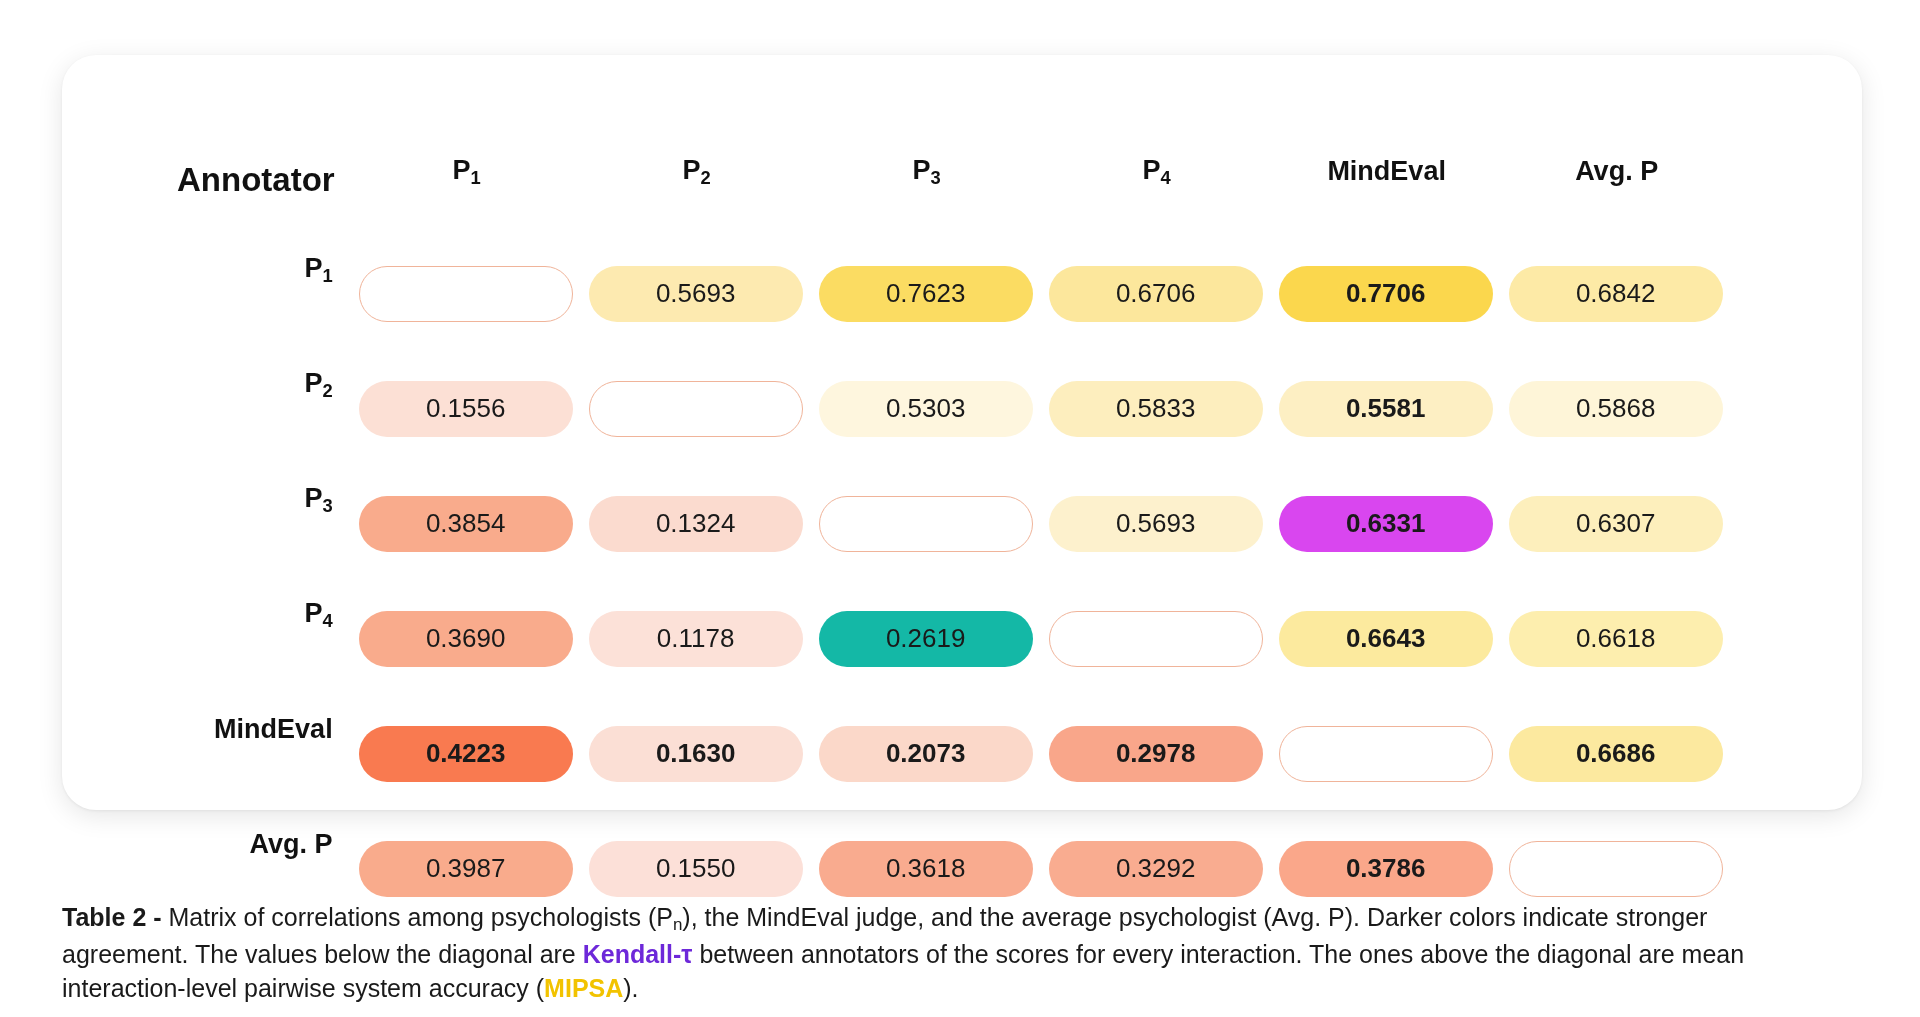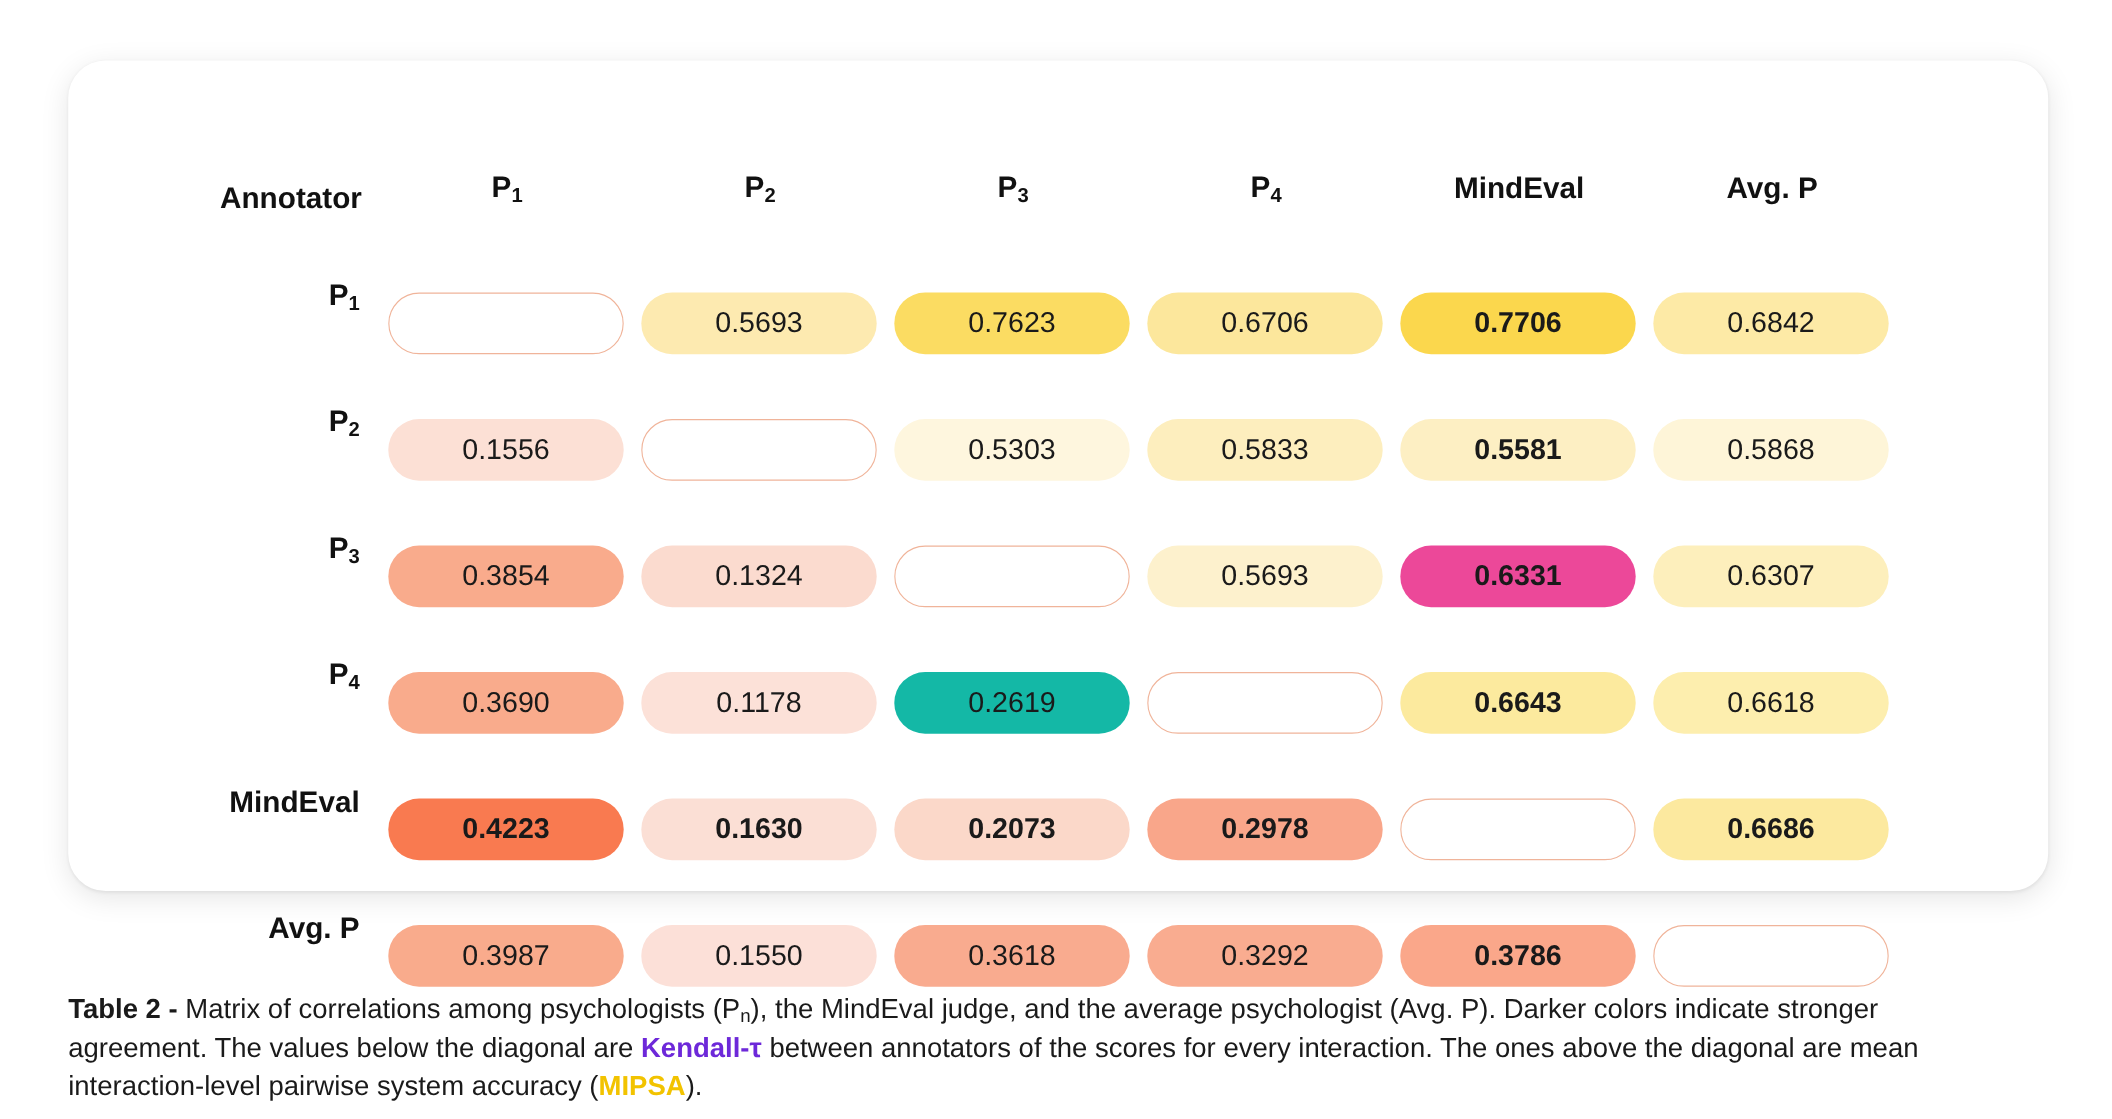--- a/index.html
+++ b/index.html
@@ -33,21 +33,21 @@
 
   table.matrix {
     position: absolute;
     left: 100px;
     top: 88px;
     border-collapse: separate;
     border-spacing: 14px 11px;
   }
 
   table.matrix th.corner {
-    font-size: 27px;
+    font-size: 33px;
     font-weight: bold;
     color: #111111;
     text-align: right;
     padding-right: 10px;
     white-space: nowrap;
   }
 
   table.matrix th.colhead {
     font-size: 27px;
     font-weight: bold;
@@ -183,21 +183,21 @@
           <td class="cell">
               <div class="pill" style="background:#fbdbcf">0.1324</div>
             </td>
           <td class="cell">
               <div class="pill empty"></div>
             </td>
           <td class="cell">
               <div class="pill" style="background:#fdf1cd">0.5693</div>
             </td>
           <td class="cell">
-              <div class="pill bold" style="background:#ec4899">0.6331</div>
+              <div class="pill bold" style="background:#d946ef">0.6331</div>
             </td>
           <td class="cell">
               <div class="pill" style="background:#fdefbc">0.6307</div>
             </td>
         </tr>
 
         <tr>
           <th class="rowhead">P<sub>4</sub></th>
           <td class="cell">
               <div class="pill" style="background:#f9ab8c">0.3690</div>

